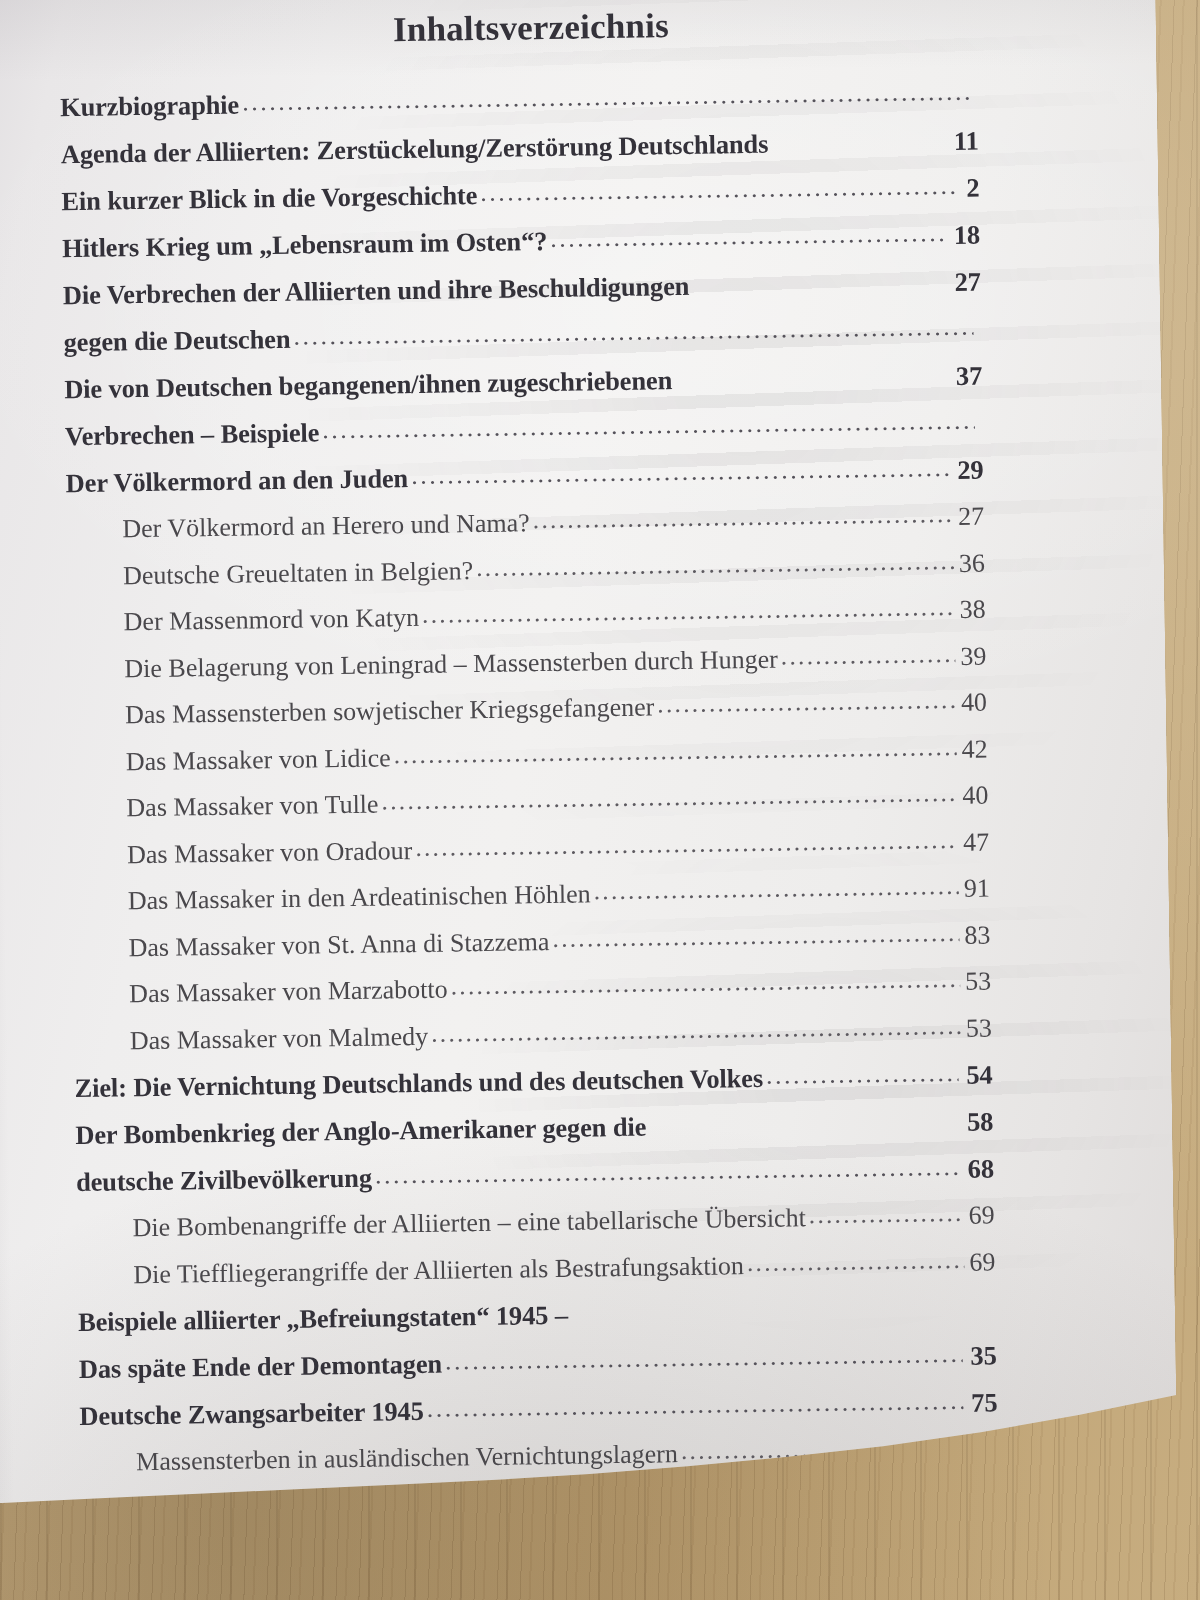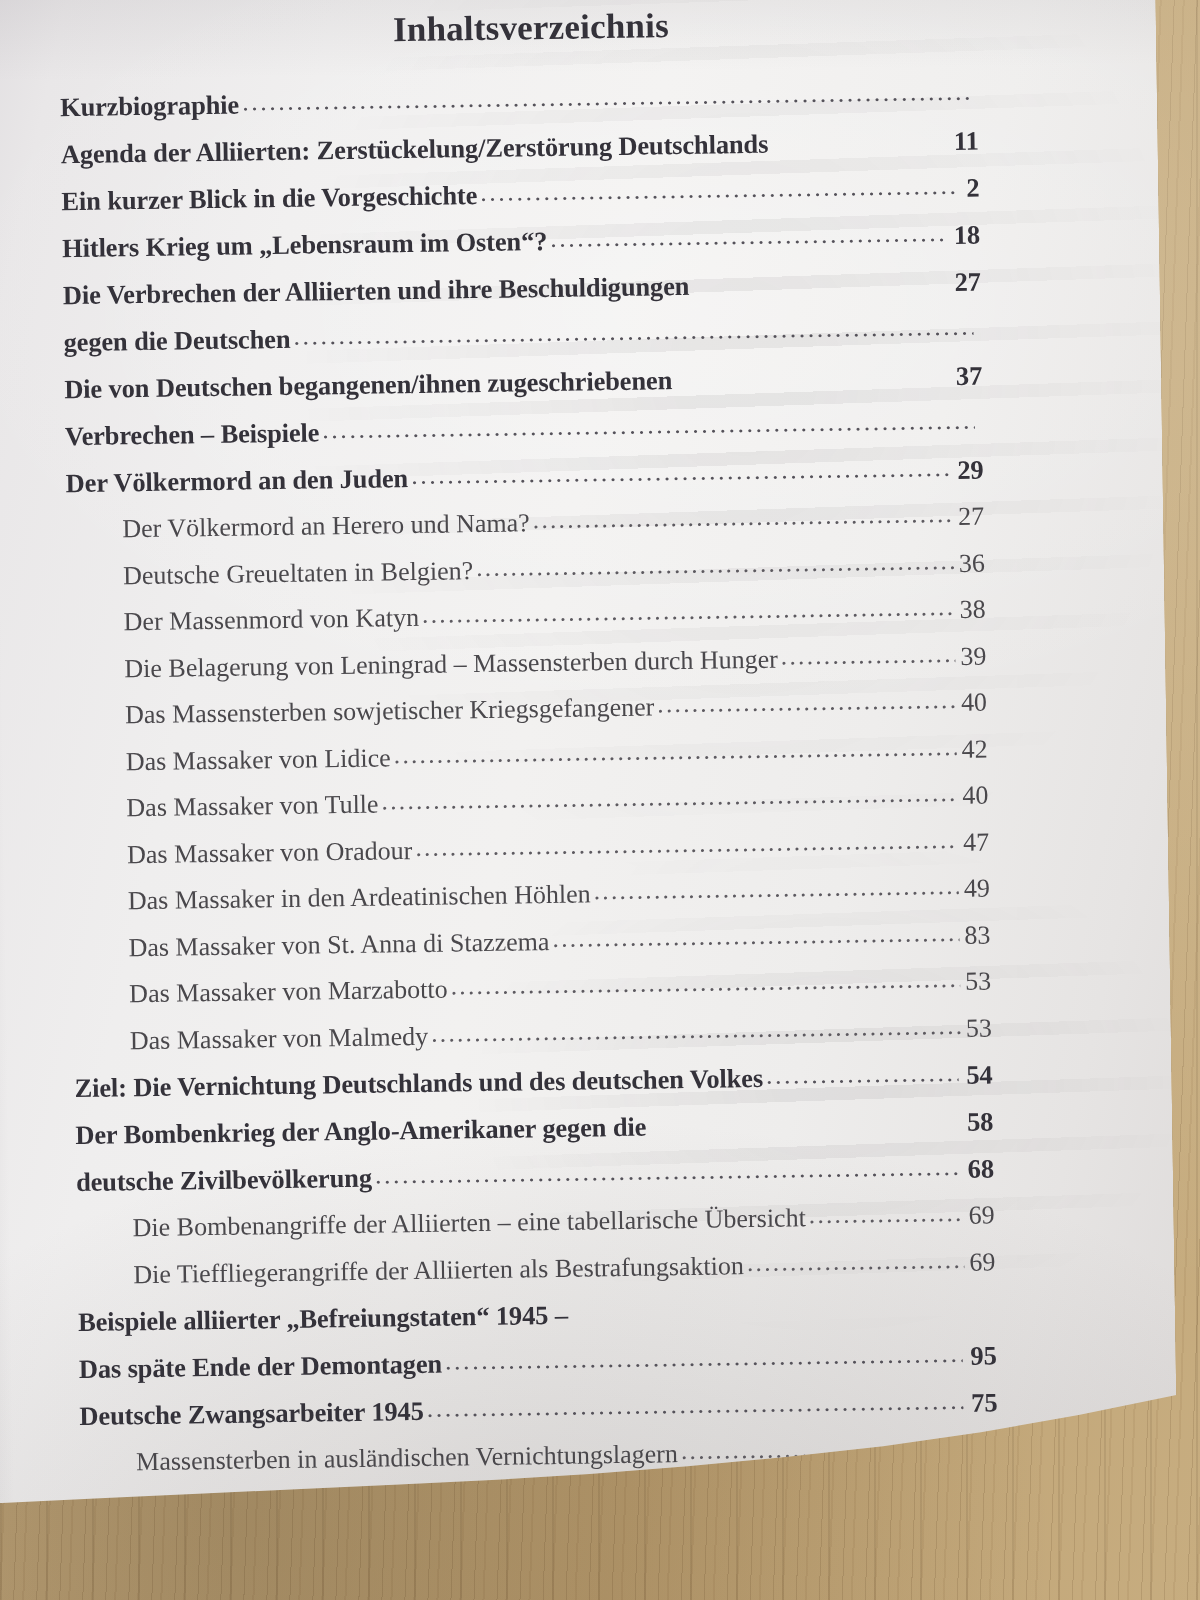--- a/index.html
+++ b/index.html
@@ -228,21 +228,21 @@
           <span class="pg">40</span>
         </li>
         <li class="toc-row level-2">
           <span class="label">Das Massaker von Oradour</span>
           <span class="leader"></span>
           <span class="pg">47</span>
         </li>
         <li class="toc-row level-2">
           <span class="label">Das Massaker in den Ardeatinischen Höhlen</span>
           <span class="leader"></span>
-          <span class="pg">49</span>
+          <span class="pg">91</span>
         </li>
         <li class="toc-row level-2">
           <span class="label">Das Massaker von St. Anna di Stazzema</span>
           <span class="leader"></span>
           <span class="pg">83</span>
         </li>
         <li class="toc-row level-2">
           <span class="label">Das Massaker von Marzabotto</span>
           <span class="leader"></span>
           <span class="pg">53</span>
@@ -278,21 +278,21 @@
           <span class="pg">69</span>
         </li>
         <li class="toc-row level-1 nolead nonum">
           <span class="label">Beispiele alliierter „Befreiungstaten“ 1945 –</span>
           <span class="leader"></span>
           <span class="pg"></span>
         </li>
         <li class="toc-row level-1">
           <span class="label">Das späte Ende der Demontagen</span>
           <span class="leader"></span>
-          <span class="pg">95</span>
+          <span class="pg">35</span>
         </li>
         <li class="toc-row level-1">
           <span class="label">Deutsche Zwangsarbeiter 1945</span>
           <span class="leader"></span>
           <span class="pg">75</span>
         </li>
         <li class="toc-row level-2">
           <span class="label">Massensterben in ausländischen Vernichtungslagern</span>
           <span class="leader"></span>
           <span class="pg">75</span>

